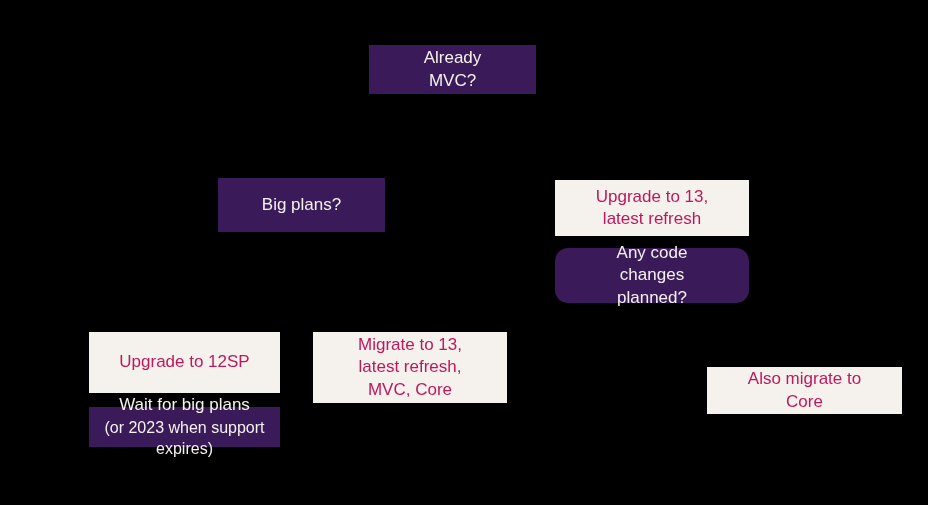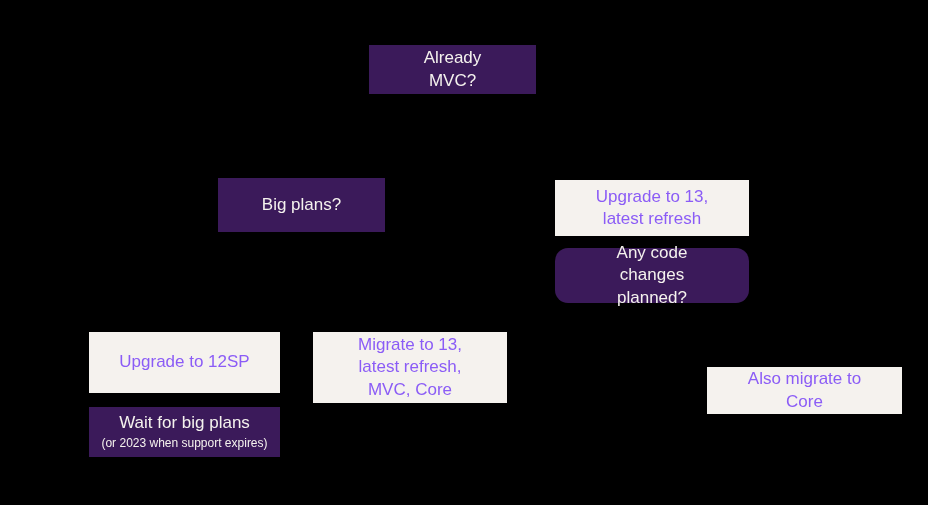--- a/index.html
+++ b/index.html
@@ -21,40 +21,40 @@
     padding: 12px 30px;
     font-size: 17px;
     line-height: 1.3;
   }
   .node-purple {
     background: #3b1a5a;
     color: #f5f2ee;
   }
   .node-cream {
     background: #f5f2ee;
-    color: #8b5cf6;
+    color: #be185d;
   }
   .subtext {
-    font-size: 12px;
+    font-size: 16px;
     margin-top: 2px;
   }
 </style>
 </head>
 <body>
 
 <div class="node node-purple" style="left:369px; top:45px; width:167px; height:49px;">Already MVC?</div>
 
 <div class="node node-purple" style="left:218px; top:178px; width:167px; height:54px;">Big plans?</div>
 
 <div class="node node-cream" style="left:555px; top:180px; width:194px; height:56px;">Upgrade to 13, latest refresh</div>
 
 <div class="node node-purple" style="left:555px; top:248px; width:194px; height:55px;border-radius:13px;">Any code changes planned?</div>
 
 <div class="node node-cream" style="left:89px; top:332px; width:191px; height:61px;">Upgrade to 12SP</div>
 
 <div class="node node-cream" style="left:313px; top:332px; width:194px; height:71px;">Migrate to 13, latest refresh, MVC, Core</div>
 
-<div class="node node-purple" style="left:89px; top:407px; width:191px; height:50px; padding:8px 12px;">
+<div class="node node-purple" style="left:89px; top:407px; width:191px; height:40px; padding:8px 12px;">
   <span>Wait for big plans</span>
   <span class="subtext">(or 2023 when support expires)</span>
 </div>
 
 <div class="node node-cream" style="left:707px; top:367px; width:195px; height:47px;">Also migrate to Core</div>
 
 </body></html>

